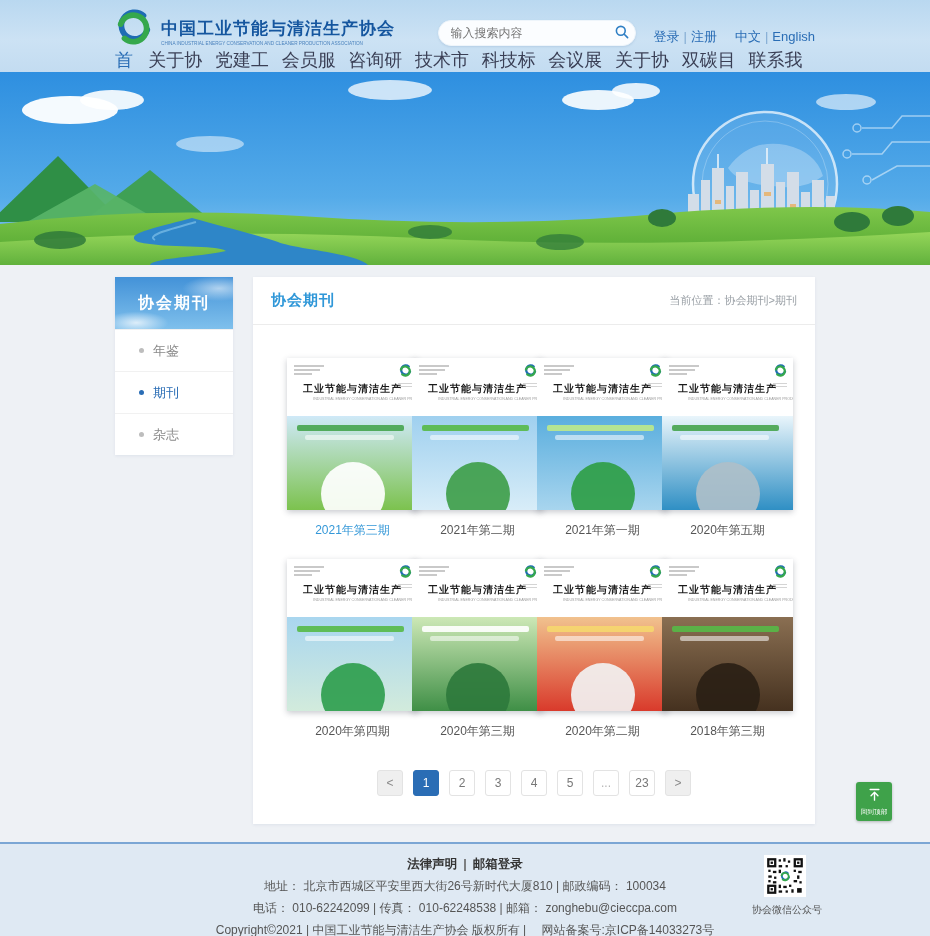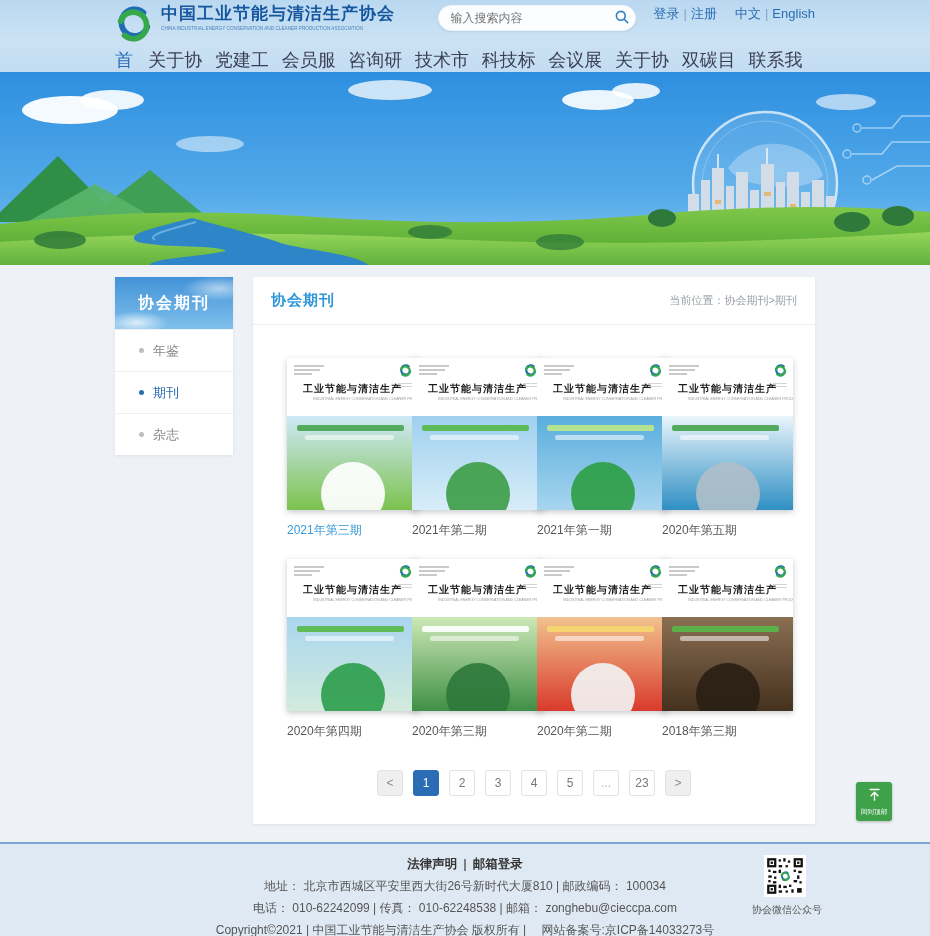--- a/index.html
+++ b/index.html
@@ -3,21 +3,21 @@
 <meta charset="utf-8">
 <style>
   * { margin:0; padding:0; box-sizing:border-box; }
   html,body { background:#eef1f5; }
   body { width:930px; font-family:"Liberation Sans","DejaVu Sans",sans-serif; }
   .page { width:930px; height:936px; position:relative; overflow:hidden; background:#eef1f5; }
 
   
   .site-header { height:72px; background:linear-gradient(180deg,#b9d8f0 0%,#cce2f4 55%,#c3dcf1 100%); }
   .header-inner { width:700px; margin:0 auto; }
-  .topbar { display:flex; align-items:flex-start; height:46px; padding-top:5px; }
+  .topbar { display:flex; align-items:flex-end; height:46px; padding-top:5px; }
   .logo-icon { width:38px; height:38px; flex:0 0 38px; }
   .brand-text { margin-left:8px; }
   .brand-title { color:#15569f; font-weight:bold; font-size:17px; letter-spacing:1px; line-height:1.1; }
   .brand-sub { color:#4a82bd; font-size:6px; transform:scale(.78); transform-origin:left center; white-space:nowrap; margin-top:1px; }
   .search-box { margin-left:auto; width:198px; height:26px; background:#fbfdff; border:1px solid #eef5fb; border-radius:13px; display:flex; align-items:center; box-shadow:0 1px 2px rgba(90,130,170,.18); }
   .search-box input { flex:1; border:none; outline:none; background:transparent; font-size:12px; color:#4c1d95; padding:0 4px 0 12px; font-family:inherit; }
   .search-btn { width:28px; height:26px; border:none; background:transparent; cursor:pointer; display:flex; align-items:center; justify-content:center; }
   .auth, .lang { margin-left:18px; font-size:13px; color:#2a6db5; white-space:nowrap; }
   .auth span, .lang span { cursor:pointer; }
   .auth .sep, .lang .sep { color:#7fa9d2; cursor:default; margin:0 4px; }
@@ -54,21 +54,21 @@
   .meta-lines i { display:block; height:2px; background:#c9c9c9; margin-bottom:2px; }
   .meta-lines i:nth-child(1){width:30px;} .meta-lines i:nth-child(2){width:26px;} .meta-lines i:nth-child(3){width:18px;}
   .cover-logo { position:absolute; right:6px; top:5px; width:14px; text-align:center; }
   .cover-logo i { display:block; height:1.5px; background:#d4d4d4; margin-top:1.5px; }
   .cover-title { margin-top:24px; text-align:center; font-size:10px; font-weight:bold; color:#1b1b1b; letter-spacing:1px; white-space:nowrap; }
   .cover-sub { text-align:center; font-size:6px; color:#9a9a9a; transform:scale(.6); transform-origin:center top; white-space:nowrap; margin-top:1px; }
   .cover-art { flex:1; position:relative; overflow:hidden; }
   .banner-bar { position:absolute; top:9px; left:10px; right:14px; height:6px; border-radius:2px; opacity:.9; }
   .banner-bar2 { position:absolute; top:19px; left:18px; right:24px; height:5px; border-radius:2px; background:rgba(255,255,255,.55); }
   .accent { position:absolute; bottom:-16px; left:50%; transform:translateX(-50%); width:64px; height:64px; border-radius:50%; opacity:.92; }
-  .cover-caption { font-size:12px; color:#555; margin-top:12px; cursor:pointer; }
+  .cover-caption { text-align:center; font-size:12px; color:#555; margin-top:12px; cursor:pointer; }
   .cover-caption.active { color:#3598d8; }
 
   .pagination { display:flex; justify-content:center; align-items:center; gap:10px; padding:30px 0 28px; }
   .page-btn { min-width:26px; height:26px; line-height:24px; text-align:center; font-size:12px; color:#777; background:#fff; border:1px solid #e3e3e3; border-radius:3px; cursor:pointer; padding:0 5px; }
   .page-btn.navbtn { background:#efefef; color:#8a8a8a; }
   .page-btn.active { background:#2a6db5; border-color:#2a6db5; color:#fff; }
   .page-btn.ellipsis { color:#b5b5b5; cursor:default; }
 
   
   .back-top { position:absolute; left:856px; top:782px; width:36px; height:39px; background:#3fa24a; border-radius:3px; color:#fff; display:flex; flex-direction:column; align-items:center; justify-content:center; cursor:pointer; box-shadow:0 1px 3px rgba(0,0,0,.25); }

